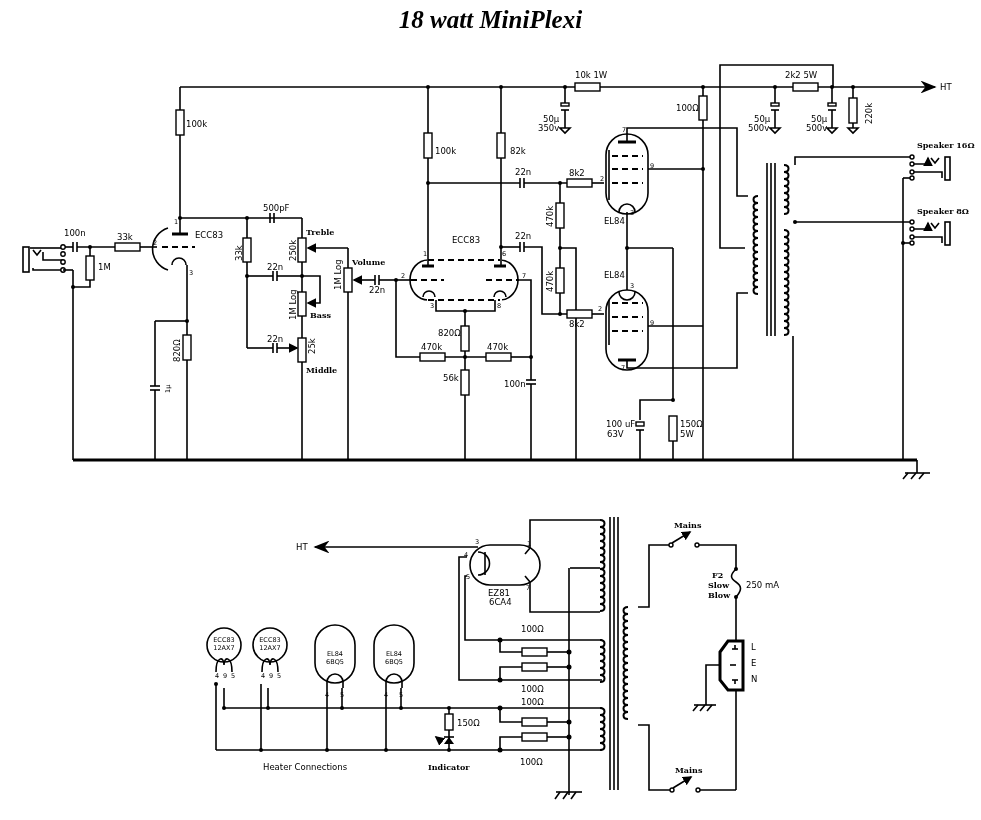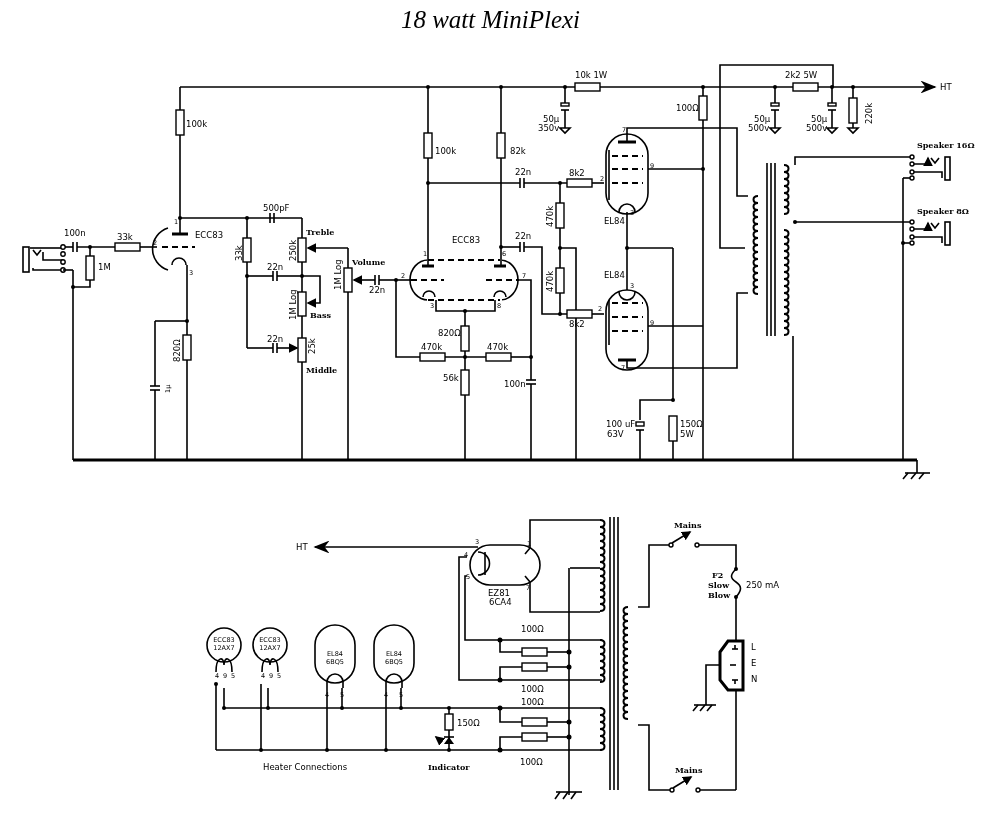--- a/index.html
+++ b/index.html
@@ -1,17 +1,17 @@
 <!DOCTYPE html>
 <html><head>
 <meta charset="utf-8">
 <style>
   html,body{margin:0;padding:0;background:#fff;}
   body{width:981px;height:820px;position:relative;overflow:hidden;font-family:"DejaVu Sans",sans-serif;}
-  #title{position:absolute;left:0;top:6px;width:981px;text-align:center;font-family:"Liberation Serif",serif;font-style:italic;font-weight:normal;font-size:25px;color:#000;}
+  #title{position:absolute;left:0;top:6px;width:981px;text-align:center;font-family:"Liberation Serif",serif;font-style:italic;font-weight:bold;font-size:25px;color:#000;}
   svg{position:absolute;left:0;top:0;}
   .w{stroke:#000;stroke-width:1.6;fill:none;}
   .wt{stroke:#000;stroke-width:3;fill:none;}
   .r{stroke:#000;stroke-width:1.4;fill:#fff;}
   .d{fill:#000;}
   .lbl{font-family:"DejaVu Sans",sans-serif;font-size:8.5px;fill:#000;}
   .lbls{font-family:"DejaVu Sans",sans-serif;font-size:6.5px;fill:#000;}
   .lblb{font-family:"DejaVu Serif",serif;font-size:8px;font-weight:bold;fill:#000;}
   .dash{stroke:#000;stroke-width:2;stroke-dasharray:6 4;fill:none;}
   .coil{stroke:#000;stroke-width:2;fill:none;}

